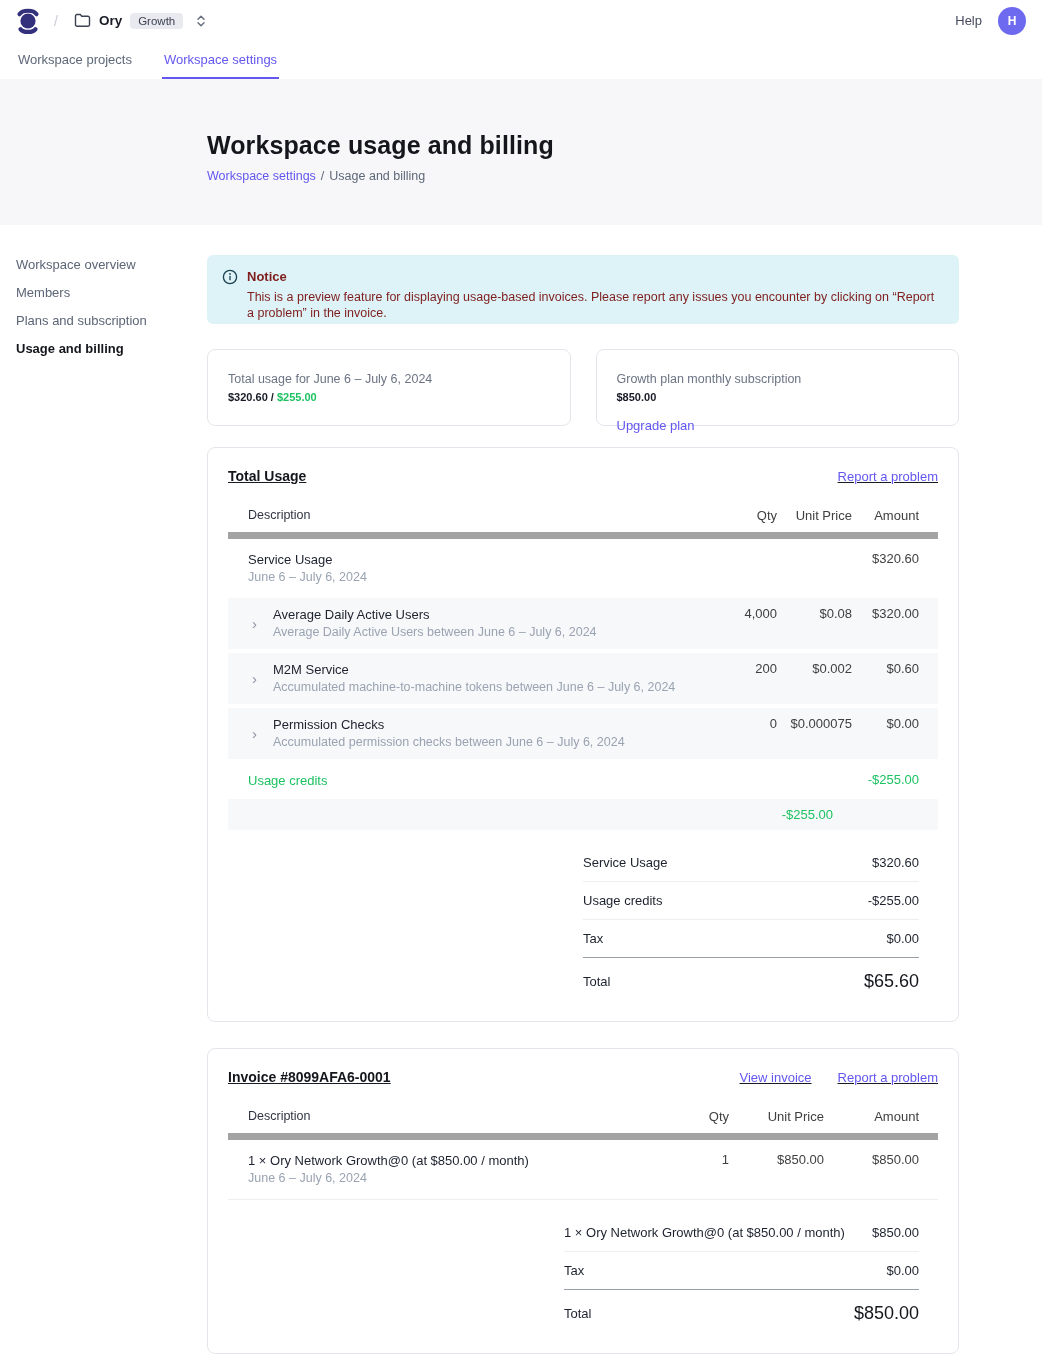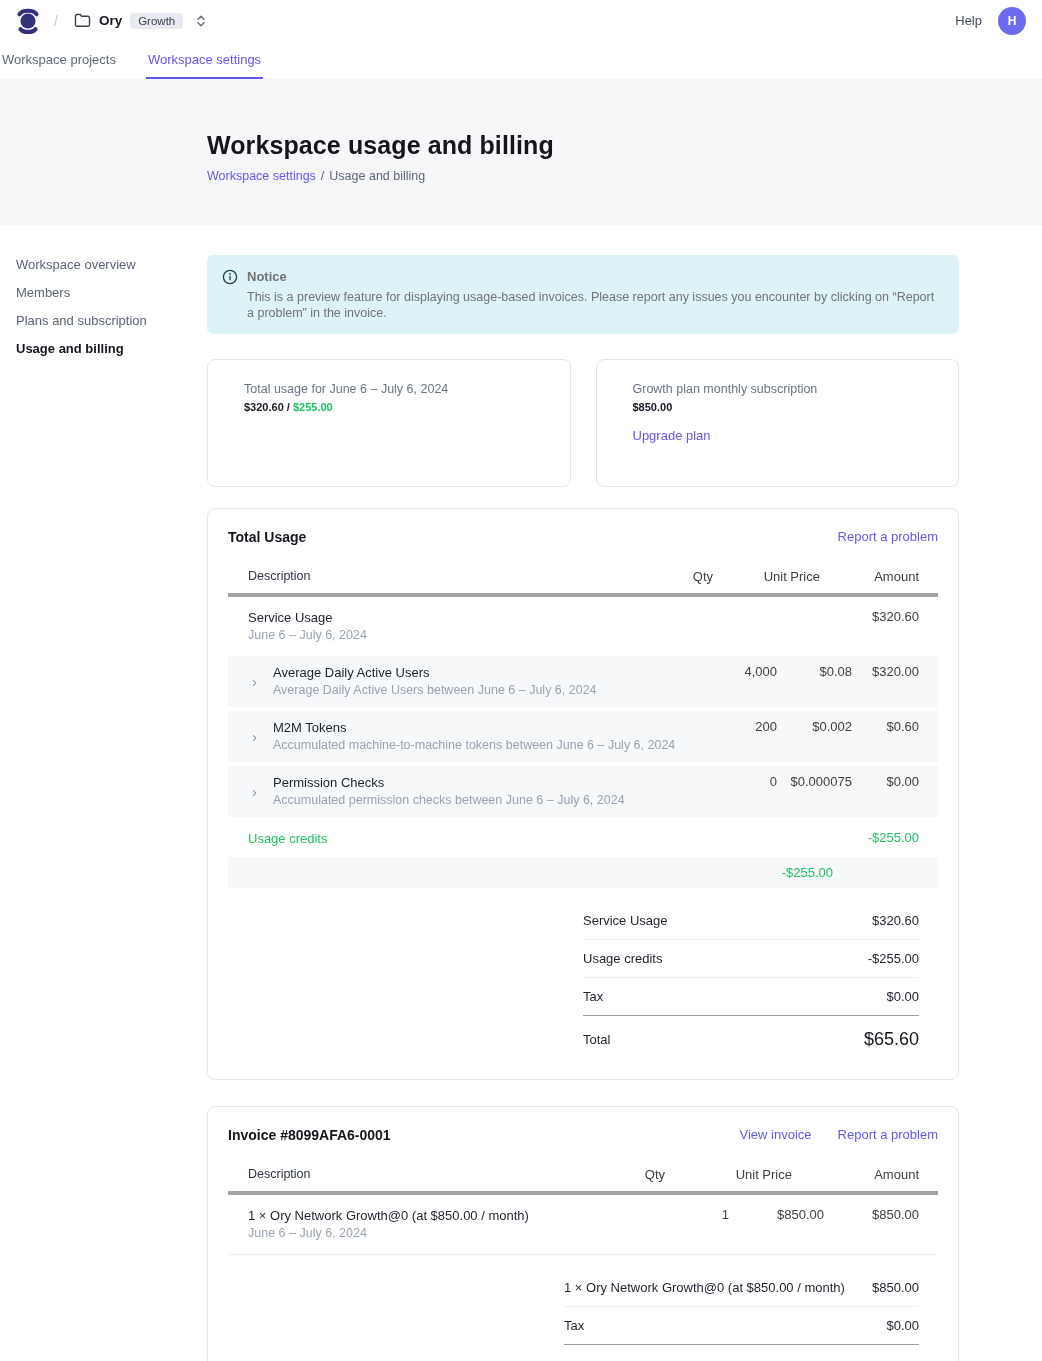--- a/index.html
+++ b/index.html
@@ -30,21 +30,21 @@
   .updown { margin-left:4px; display:flex; align-items:center; cursor:pointer; }
   .topbar-right { display:flex; align-items:center; gap:16px; }
   .help { font-size:13px; color:#434b5c; font-weight:500; }
   .avatar {
     width:28px; height:28px; border-radius:50%; background:#6e6af0;
     color:#fff; font-size:12px; font-weight:600;
     display:flex; align-items:center; justify-content:center;
   }
 
   
-  .tabs { display:flex; padding:0 0; background:#fff; }
+  .tabs { display:flex; padding:0 16px; background:#fff; }
   .tab {
     font-size:13px; color:#5d6878; padding:11px 2px 10px;
     margin-right:28px; border-bottom:2px solid transparent; cursor:pointer;
   }
   .tab.active { color:#6357ef; font-weight:500; border-bottom-color:#6357ef; }
 
   
   .hero { background:#f7f7f9; height:146px; padding:52px 0 0 207px; }
   .hero h1 { font-size:25px; font-weight:700; color:#14161c; letter-spacing:.1px; }
   .hero-crumbs { margin-top:9px; font-size:12.5px; color:#5d6878; }
@@ -53,53 +53,53 @@
 
   
   .content { display:flex; padding:30px 0 16px 16px; }
   .sidebar { width:191px; flex:none; padding-top:2px; }
   .side-item { font-size:13px; color:#5b6575; margin-bottom:13px; cursor:pointer; }
   .side-item.active { color:#14161c; font-weight:700; }
   main { width:752px; flex:none; }
 
   
   .notice {
-    background:#ddf3f7; border-radius:6px; color:#737373;
+    background:#ddf3f7; border-radius:6px; color:#7f1d1d;
     display:grid; grid-template-columns:25px 1fr;
-    padding:13px 18px 13px 15px;
+    padding:13px 18px 3px 15px;
   }
   .notice-title { font-size:13px; font-weight:700; padding-top:1px; }
   .notice-body { grid-column:2; font-size:12.5px; line-height:16px; margin-top:4px; }
 
   
   .cards { display:flex; gap:25px; margin-top:25px; }
   .card {
     flex:1; border:1px solid #e3e6eb; border-radius:8px;
-    padding:22px 36px; height:128px; background:#fff;
+    padding:22px 20px; height:77px; background:#fff;
   }
   .card-label { font-size:12.5px; color:#6b7484; }
   .card-value { font-size:11px; font-weight:600; margin-top:5px; color:#171b26; }
   .card-value .green { color:#1dc262; }
   .card-link { display:inline-block; margin-top:15px; font-size:13px; color:#6357ef; }
 
   
   .panel {
     border:1px solid #e3e6eb; border-radius:8px; background:#fff;
     padding:20px; margin-top:21px;
   }
-  .panel-head { display:flex; align-items:flex-start; justify-content:space-between; }
+  .panel-head { display:flex; align-items:center; justify-content:space-between;text-decoration:underline; }
   .panel-title { font-size:14px; font-weight:700; color:#14161c; }
   .panel-links { display:flex; gap:26px; }
   .panel-links a { font-size:13px; color:#6357ef; }
 
   .table { margin-top:16px; }
   .trow { display:grid; align-items:start; }
   .t-usage { grid-template-columns:1fr 90px 75px 86px; }
   .t-invoice { grid-template-columns:1fr 95px 95px 114px; }
-  .thead { border-bottom:4px solid #a3a3a3; padding:8px 0 9px;gap:32px; }
+  .thead { border-bottom:7px solid #a3a3a3; padding:8px 0 9px; }
   .th { font-size:12.5px; color:#2e3542; }
   .num { text-align:right; font-size:13px; color:#404040; }
   .last { padding-right:19px; }
   .th.desc, .cell-desc { padding-left:20px; }
 
   .row-white { padding:12px 0; }
   .row-title { font-size:13px; color:#1d222e; line-height:17px; }
   .row-sub { font-size:12.5px; color:#9aa3b2; line-height:17px; margin-top:1px; }
   .num { padding-top:0; }
   .row-white .num, .band .num { padding-top:0; }
@@ -241,21 +241,21 @@
           </div>
           <span class="num">4,000</span>
           <span class="num">$0.08</span>
           <span class="num last">$320.00</span>
         </div>
 
         <div class="trow t-usage band">
           <div class="cell-desc">
             <span class="chev">›</span>
             <div>
-              <div class="row-title">M2M Tokens</div>
+              <div class="row-title">M2M Service</div>
               <div class="row-sub">Accumulated machine-to-machine tokens between June 6 – July 6, 2024</div>
             </div>
           </div>
           <span class="num">200</span>
           <span class="num">$0.002</span>
           <span class="num last">$0.60</span>
         </div>
 
         <div class="trow t-usage band">
           <div class="cell-desc">

